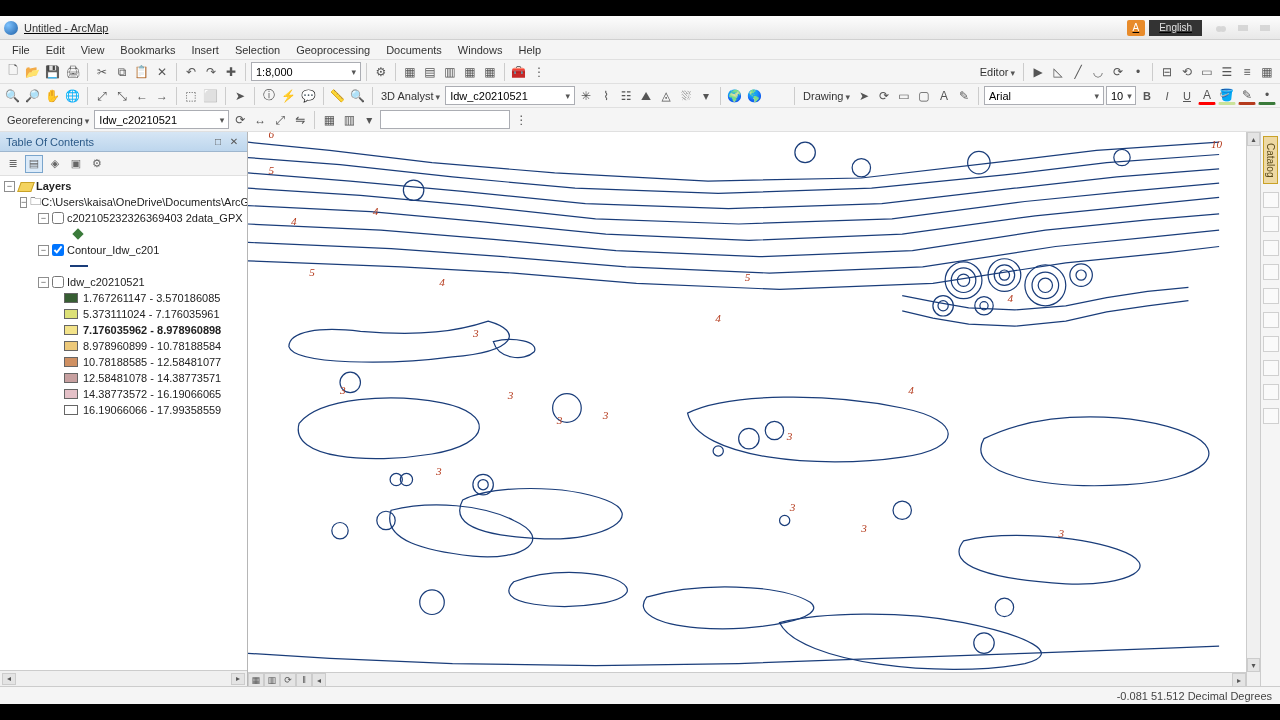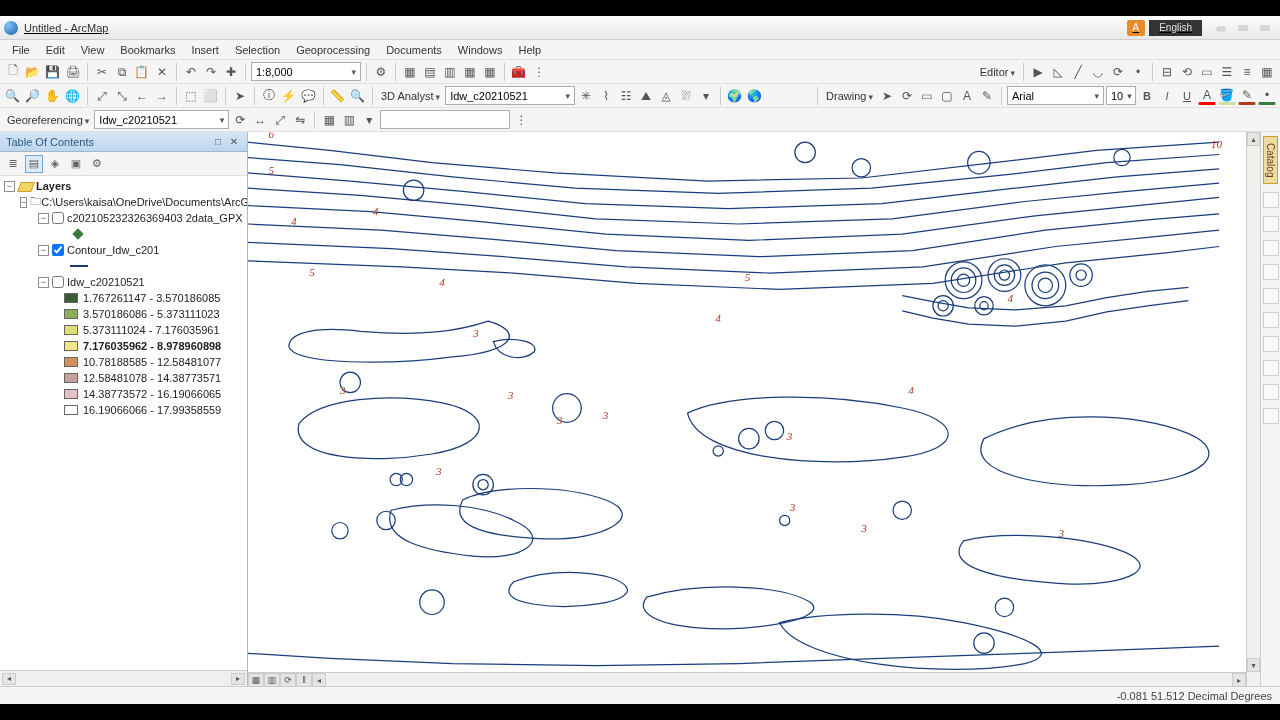--- a/index.html
+++ b/index.html
@@ -20,21 +20,21 @@
 .toolbar { background: #f5f5f5; height: 24px; display: flex; align-items: center; padding: 0 4px; border-bottom: 1px solid #e0e0e0; gap: 2px; }
 .toolbar-row2 { background: #f5f5f5; height: 24px; display: flex; align-items: center; padding: 0 4px; border-bottom: 1px solid #e0e0e0; gap: 2px; }
 .tbtn { width: 18px; height: 18px; display: flex; align-items: center; justify-content: center; cursor: pointer; border: 1px solid transparent; border-radius: 2px; font-size: 12px; color: #555; }
 .sep { width: 1px; height: 18px; background: #ccc; margin: 0 3px; }
 .scale-box { width: 110px; height: 19px; border: 1px solid #abadb3; background: #fff; padding: 1px 4px; display: flex; align-items: center; justify-content: space-between; }
 .scale-box::after { content: "▾"; font-size: 9px; color: #555; }
 .dropdown-sm { height: 19px; border: 1px solid #abadb3; background: #fff; padding: 1px 4px; display: flex; align-items: center; justify-content: space-between; }
 .dropdown-sm::after { content: "▾"; font-size: 9px; color: #555; margin-left: 4px; }
 .tool-label { color: #333; padding: 0 3px; }
 .tool-label.dd::after { content: "▾"; font-size: 9px; color: #555; margin-left: 2px; }
-.font-box { width: 97px; }
+.font-box { width: 120px; }
 .size-box { width: 30px; }
 .georef-input { width: 130px; background: #fff; border: 1px solid #abadb3; height: 19px; padding: 1px 4px; }
 
 .main { flex: 1; display: flex; overflow: hidden; }
 .toc-panel { width: 248px; background: #fff; border-right: 1px solid #b6b6b6; display: flex; flex-direction: column; }
 .toc-header { background: linear-gradient(#d6e6f5, #bdd6ed); height: 20px; display: flex; align-items: center; padding: 0 6px; border-bottom: 1px solid #9eb6ce; color: #2b5a88; font-weight: 400; }
 .toc-header .hspacer { flex: 1; }
 .toc-header .hbtn { width: 14px; height: 14px; display: flex; align-items: center; justify-content: center; margin-left: 2px; font-size: 10px; color: #555; cursor: pointer; }
 .toc-toolbar { height: 24px; background: #f5f5f5; border-bottom: 1px solid #e0e0e0; display: flex; align-items: center; padding: 0 4px; gap: 3px; }
 .toc-toolbar .tocbtn { width: 18px; height: 18px; border: 1px solid transparent; display: flex; align-items: center; justify-content: center; font-size: 11px; color: #666; cursor: pointer; }
@@ -283,30 +283,30 @@
           <div class="exp">−</div>
           <input type="checkbox" style="">
           <span>Idw_c20210521</span>
         </div>
         <div id="legend-classes">
             <div class="tree-row" style="padding-left: 62px;">
               <div class="swatch" style="background: rgb(55, 94, 51);"></div>
               <span>1.767261147 - 3.570186085</span>
             </div>
             <div class="tree-row" style="padding-left: 62px;">
-              <div class="swatch" style="background: rgb(143, 174, 91);"></div>
-              <span>3.570186086 - 5.373111023</span>
-            </div>
-            <div class="tree-row" style="padding-left: 62px;">
               <div class="swatch" style="background: rgb(220, 224, 119);"></div>
               <span>5.373111024 - 7.176035961</span>
             </div>
             <div class="tree-row" style="padding-left: 62px; font-weight: bold;">
               <div class="swatch" style="background: rgb(243, 227, 138);"></div>
               <span>7.176035962 - 8.978960898</span>
+            </div>
+            <div class="tree-row" style="padding-left: 62px;">
+              <div class="swatch" style="background: rgb(237, 201, 122);"></div>
+              <span>8.978960899 - 10.78188584</span>
             </div>
             <div class="tree-row" style="padding-left: 62px;">
               <div class="swatch" style="background: rgb(207, 144, 98);"></div>
               <span>10.78188585 - 12.58481077</span>
             </div>
             <div class="tree-row" style="padding-left: 62px;">
               <div class="swatch" style="background: rgb(199, 160, 160);"></div>
               <span>12.58481078 - 14.38773571</span>
             </div>
             <div class="tree-row" style="padding-left: 62px;">

